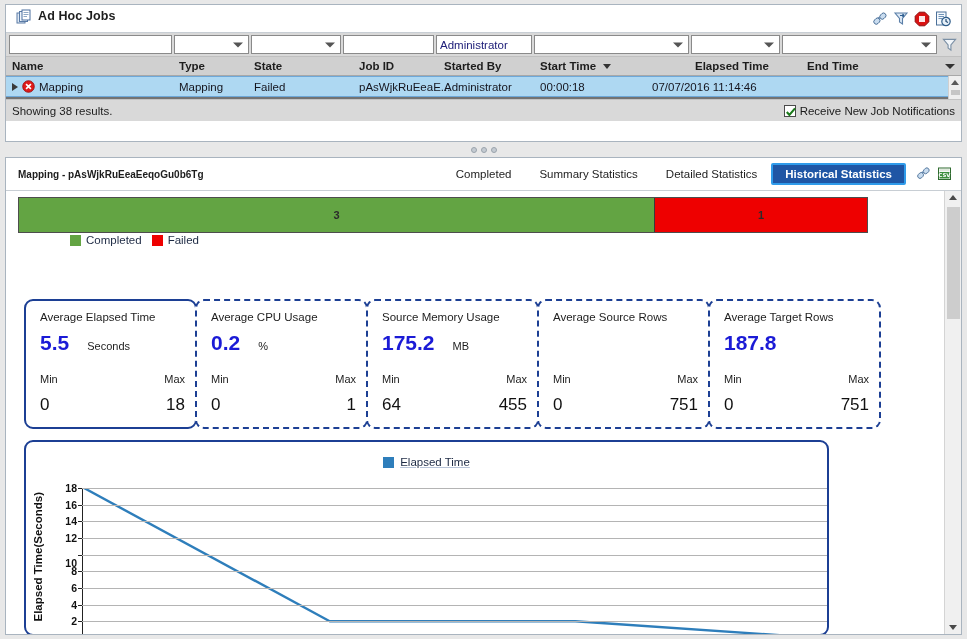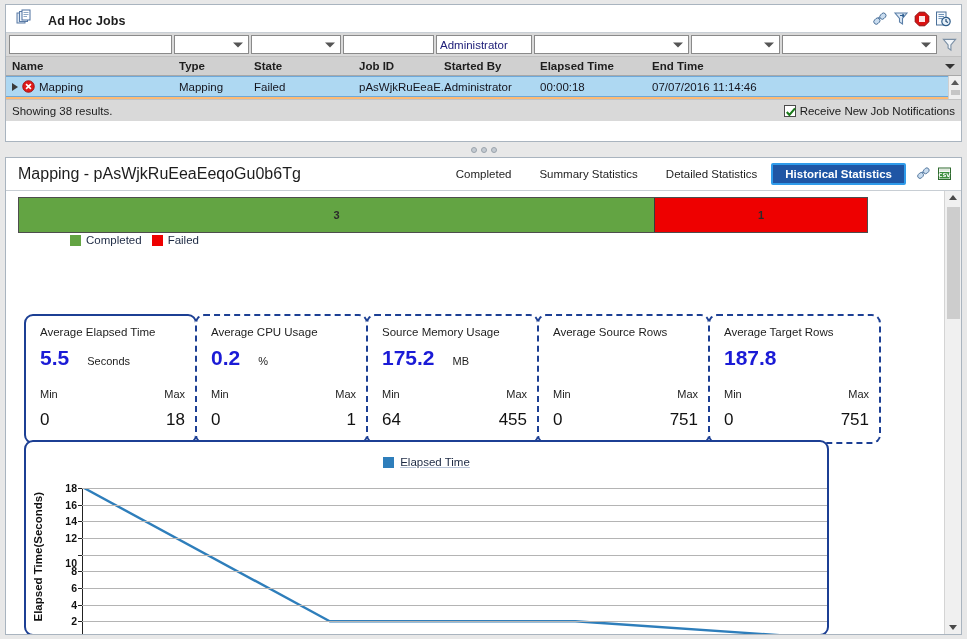--- a/index.html
+++ b/index.html
@@ -20,21 +20,21 @@
     position:absolute; left:5px; top:4px; width:957px; height:138px;
     background:#ffffff; border:1px solid #a9b4bf;
   }
 
   
   .titlebar {
     position:relative; height:28px; background:#ffffff;
     border-bottom:1px solid #c8ced4;
     display:flex; align-items:center; padding:0 4px;
   }
-  .title-left { display:flex; align-items:flex-end; gap:16px; padding-left:6px; }
+  .title-left { display:flex; align-items:flex-start; gap:6px; padding-left:6px; }
   .title-text { font-size:12.5px; font-weight:bold; color:#1d1d1d; letter-spacing:0.1px;}
   .title-icons { margin-left:auto; display:flex; align-items:center; gap:5px; padding-right:6px;}
   .ticon { width:16px; height:16px; display:block; }
 
   
   .filter-row {
     height:24px; background:#d9d9d9; display:flex; align-items:center;
     padding:0 2px; gap:0px; border-bottom:1px solid #c0c0c0;
   }
   .f-input {
@@ -67,21 +67,21 @@
     width:0;height:0;border-left:4px solid transparent;border-right:4px solid transparent;
     border-top:5px solid #333; margin-left:3px; margin-top:1px;
   }
   .gh-end-caret{
     position:absolute; right:6px; top:7px;
     width:0;height:0;border-left:5px solid transparent;border-right:5px solid transparent;
     border-top:5px solid #333;
   }
 
   
-  .grid-body { height:23px; position:relative; background:#fdba74; }
+  .grid-body { height:23px; position:relative; background:#737373; }
   .grid-row {
     height:21px; display:flex; align-items:center;
     background:#aed8f2; border-top:1px solid #6ea8d8; border-bottom:1px solid #6ea8d8;
   }
   .gc { font-size:11.5px; color:#15151e; display:flex; align-items:center; padding-left:6px; height:100%;}
   .expander {
     width:0;height:0;border-top:4px solid transparent;border-bottom:4px solid transparent;
     border-left:6px solid #3a3a3a; margin-right:4px;
   }
   .fail-icon { width:13px;height:13px; margin-right:4px; }
@@ -114,21 +114,21 @@
 
   
   .detail-frame {
     position:absolute; left:5px; top:157px; width:957px; height:478px;
     background:#ffffff; border:1px solid #a9b4bf;
   }
   .detail-head {
     height:33px; background:#ffffff; border-bottom:1px solid #c8ced4;
     display:flex; align-items:center; padding:0 8px;
   }
-  .detail-title { font-size:16px; font-weight:normal; color:#1d1d1d; padding-left:4px;}
+  .detail-title { font-size:10px; font-weight:bold; color:#1d1d1d; padding-left:4px;}
   .tabs { display:flex; align-items:center; margin-left:auto; gap:0px;}
   .tab {
     font-size:11.5px; color:#1d1d1d; padding:4px 14px; white-space:nowrap; cursor:default;
   }
   .tab.active {
     background:#1f56a5; color:#ffffff; font-weight:bold;
     border:2px solid #2f9bea; border-radius:2px; padding:3px 12px;
   }
   .detail-head-icons{ display:flex; align-items:center; gap:5px; padding-left:10px;}
 
@@ -163,21 +163,21 @@
          font-size:11px; font-weight:bold; color:#2b2b2b; }
   .legend{ display:flex; align-items:center; gap:10px; margin-top:1px; padding-left:52px;}
   .legend-item{ display:flex; align-items:center; gap:5px; font-size:11.5px; color:#1d2a44;}
   .sw{ width:11px;height:11px; display:block; }
 
   
   .cards{ position:absolute; left:18px; top:108px; display:flex; gap:0px; }
   .card{
     width:173px; height:130px; position:relative;
     border:2px dashed #1c3f94; border-radius:9px; background:#fff;
-    padding:10px 14px; margin-right:-2px;margin-top:15px;
+    padding:10px 14px; margin-right:-2px;
   }
   .card.solid{ border-style:solid; border-width:2px; }
   .card-title{ font-size:11.5px; color:#1d1d1d; }
   .card-value{ margin-top:8px; display:flex; align-items:baseline; gap:18px;}
   .cv-num{ font-size:21px; font-weight:bold; color:#1b1bd6; letter-spacing:0px;}
   .cv-unit{ font-size:11px; color:#1d1d1d; }
   .mm-head{ position:absolute; left:14px; bottom:42px; width:145px; display:flex; justify-content:space-between;}
   .mm-head span{ font-size:11px; color:#1d1d1d; }
   .mm-val{ position:absolute; left:14px; bottom:12px; width:145px; display:flex; justify-content:space-between;}
   .mm-val span{ font-size:17px; color:#111; }
@@ -293,20 +293,24 @@
           <span>Type</span>
         </div>
       <div class="gh" style="width:105px">
           <span>State</span>
         </div>
       <div class="gh" style="width:85px">
           <span>Job ID</span>
         </div>
       <div class="gh" style="width:96px">
           <span>Started By</span>
+        </div>
+      <div class="gh" style="width:155px">
+          <span>Start Time</span>
+          <i class="sortcaret"></i>
         </div>
       <div class="gh" style="width:112px">
           <span>Elapsed Time</span>
         </div>
       <div class="gh" style="width:150px">
           <span>End Time</span>
         </div>
       <i class="gh-end-caret"></i>
     </div>
 

